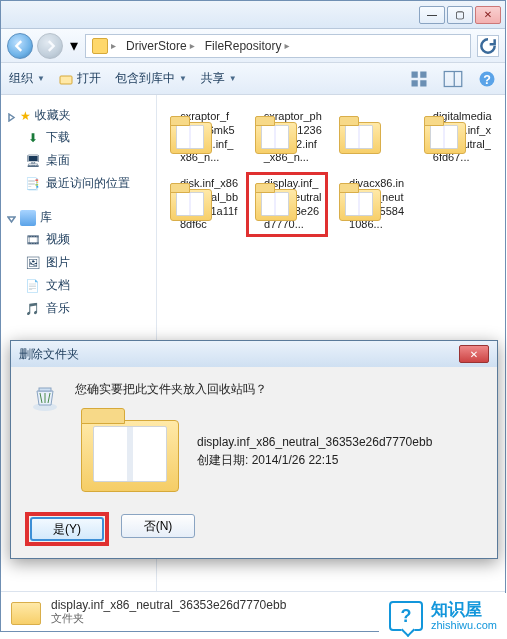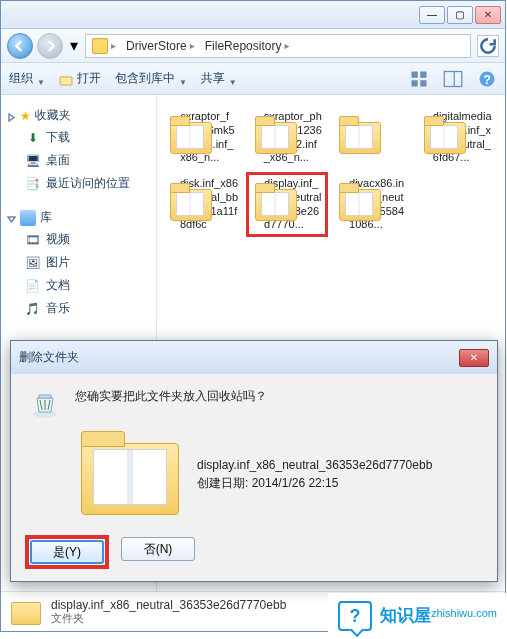--- a/index.html
+++ b/index.html
@@ -18,21 +18,21 @@
   .nav-drop{width:14px;height:20px;display:flex;align-items:center;justify-content:center;}
   .breadcrumb { flex:1; height:24px; background:#fff; border:1px solid #b8c8db; display:flex;align-items:center;font-size:12px;color:#333;overflow:hidden;}
   .bc-seg{padding:0 4px 0 6px;display:flex;align-items:center;gap:3px;}
   .bc-seg .chev{color:#888;font-size:10px;}
   .bc-icon{width:16px;height:16px;background:#ffd86b;border:1px solid #d6a93a;border-radius:2px;}
   .refresh{width:22px;height:22px;border:1px solid #b8c8db;background:#fff;display:flex;align-items:center;justify-content:center;margin-left:2px;}
   .searchbox{width:112px;height:24px;border:1px solid #b8c8db;background:#fff;display:flex;align-items:center;padding:0 4px;font-size:12px;color:#888;font-style:italic;}
   .searchbox svg{width:12px;height:12px;margin-right:3px;fill:#6b8fb3;}
 
   .toolbar{height:32px;background:linear-gradient(#f3f8fe,#e2ecf8);border-bottom:1px solid #cfd9e6;display:flex;align-items:center;padding:0 8px;gap:14px;font-size:12px;color:#1a3a5a;}
-  .tool-item{display:flex;align-items:flex-end;gap:4px;}
+  .tool-item{display:flex;align-items:center;gap:4px;}
   .tool-item .drop{font-size:8px;color:#4a6a8a;}
   .tool-spacer{flex:1;}
   .tool-icon{width:20px;height:20px;display:flex;align-items:center;justify-content:center;}
 
   .body{display:flex;height:calc(100% - 28px - 34px - 32px - 40px);}
   .nav-tree{width:156px;border-right:1px solid #e0e7f0;padding:10px 6px;font-size:12px;color:#1a3a5a;overflow:hidden;}
   .tree-group{margin-bottom:12px;}
   .tree-head{display:flex;align-items:center;gap:4px;padding:2px 0;}
   .tree-head .tw{width:9px;height:9px;display:inline-block;}
   .tw svg{width:9px;height:9px;stroke:#6a8aaa;fill:none;stroke-width:1.5;}
@@ -52,45 +52,45 @@
   .folder-icon .papers{position:absolute;left:10px;top:9px;width:28px;height:24px;background:linear-gradient(90deg,#fff 0 47%,#eef 47% 53%,#fff 53%);border:1px solid #cfd4da;border-radius:1px;}
 
   .statusbar{height:40px;border-top:1px solid #dbe3ee;display:flex;align-items:center;padding:0 10px;gap:10px;font-size:12px;color:#333;}
   .sb-folder{width:30px;height:26px;position:relative;}
   .sb-folder::before{content:"";position:absolute;inset:3px 0 0 0;background:linear-gradient(#ffe9a8,#f7cf6a);border:1px solid #d9ae4a;border-radius:2px;}
   .sb-text{display:flex;flex-direction:column;line-height:1.2;}
   .sb-sub{color:#666;font-size:11px;}
 
   
   .dialog{position:absolute;left:10px;top:340px;width:488px;background:#f1f1f1;border:1px solid #5a7a9a;box-shadow:0 4px 16px rgba(0,0,0,.4);}
-  .dlg-title{height:33px;background:linear-gradient(#eaf2fb,#cfe0f2);display:flex;align-items:center;padding:0 8px;font-size:12px;color:#1a3a5a;}
+  .dlg-title{height:26px;background:linear-gradient(#eaf2fb,#cfe0f2);display:flex;align-items:center;padding:0 8px;font-size:12px;color:#1a3a5a;}
   .dlg-title .spacer{flex:1;}
   .dlg-close{width:30px;height:18px;background:linear-gradient(#e88,#c44);border:1px solid #933;border-radius:2px;color:#fff;display:flex;align-items:center;justify-content:center;font-size:10px;}
   .dlg-body{padding:14px 18px 8px 18px;display:flex;gap:14px;font-size:12px;color:#222;}
   .dlg-qicon{width:32px;height:32px;flex-shrink:0;}
   .dlg-qicon svg{width:32px;height:32px;}
   .dlg-msg{flex:1;}
-  .dlg-q{margin-bottom:24px;}
+  .dlg-q{margin-bottom:8px;}
   .dlg-detail{display:flex;gap:12px;align-items:center;}
   .dlg-bigfolder{width:110px;height:90px;position:relative;}
   .dlg-bigfolder::before{content:"";position:absolute;left:6px;top:14px;right:6px;bottom:4px;background:linear-gradient(#ffe9a8,#f5cd66);border:1px solid #d6a93a;border-radius:4px;}
   .dlg-bigfolder::after{content:"";position:absolute;left:6px;top:2px;width:42px;height:14px;background:#f7d988;border:1px solid #d6a93a;border-radius:3px 3px 0 0;}
   .dlg-bigfolder .pp{position:absolute;left:18px;top:20px;width:74px;height:56px;background:linear-gradient(90deg,#fff 0 46%,#e6ecf4 46% 54%,#fff 54%);border:1px solid #cfd4da;border-radius:2px;}
   .dlg-info{font-size:12px;line-height:1.5;}
   .dlg-btns{display:flex;justify-content:flex-start;gap:14px;padding:10px 16px 14px;}
   .dlg-btn{min-width:74px;height:24px;border:1px solid #8aa4c2;border-radius:3px;background:linear-gradient(#fefefe,#e6eef8);font-size:12px;display:flex;align-items:center;justify-content:center;}
   .dlg-btn.primary{border:2px solid #3d8fd6;background:linear-gradient(#f2f9ff,#d4e9fb);}
   .dlg-btn-wrap.hl{outline:4px solid #e03030;padding:3px;outline-offset:-2px;}
 
   
   .watermark{position:absolute;right:0;bottom:0;height:46px;display:flex;align-items:center;gap:8px;background:#fff;padding:4px 10px;}
   .wm-icon{width:34px;height:30px;border:2px solid #1296db;border-radius:4px;position:relative;}
   .wm-icon::after{content:"";position:absolute;left:12px;bottom:-6px;width:8px;height:8px;background:#fff;border-right:2px solid #1296db;border-bottom:2px solid #1296db;transform:rotate(45deg);}
   .wm-q{position:absolute;inset:0;display:flex;align-items:center;justify-content:center;color:#1296db;font-weight:bold;font-size:18px;}
-  .wm-text{display:flex;flex-direction:row;line-height:1.1;}
+  .wm-text{display:flex;flex-direction:column;line-height:1.1;}
   .wm-cn{font-size:17px;color:#1296db;font-weight:600;}
   .wm-en{font-size:11px;color:#1296db;}
 </style>
 </head>
 <body>
 
 <div class="explorer">
 
   <div class="titlebar">
     <div class="win-btn">

